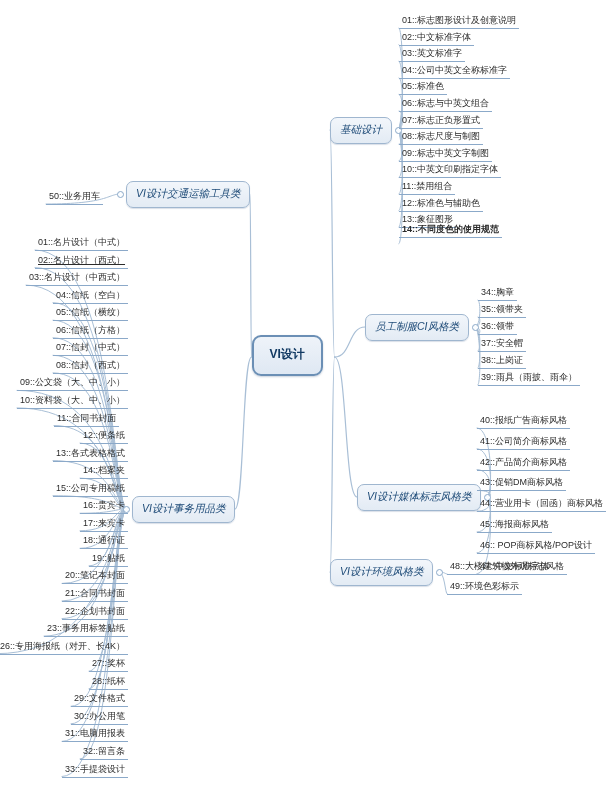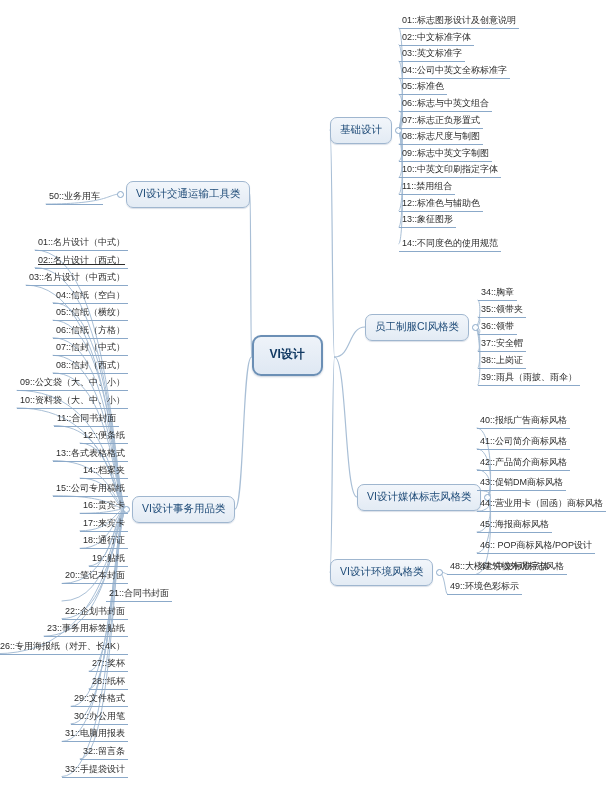--- a/index.html
+++ b/index.html
@@ -27,20 +27,21 @@
 
   .branch-node{
     border:1px solid #9fb6cf;
     border-radius:7px;
     background:linear-gradient(180deg,#f2f6fb 0%,#e3ebf4 100%);
     color:#1d4a77;
     font-size:10.5px;
     padding:5px 9px 6px 9px;
     text-align:center;
     box-shadow:0 1px 1px rgba(80,110,150,.22);
+    font-style:italic;
   }
 
   
   .leaf{
     position:absolute;
     font-size:9px;
     color:#2b2b2b;
     border-bottom:1.3px solid #8ba9c9;
     padding:0 3px 2px 3px;
     line-height:12px;
@@ -140,21 +141,21 @@
       <div class="leaf right" style="top: 63.8px; left: 399px;">04::公司中英文全称标准字</div>
       <div class="leaf right" style="top: 80.4px; left: 399px;">05::标准色</div>
       <div class="leaf right" style="top: 97px; left: 399px;">06::标志与中英文组合</div>
       <div class="leaf right" style="top: 113.6px; left: 399px;">07::标志正负形置式</div>
       <div class="leaf right" style="top: 130.2px; left: 399px;">08::标志尺度与制图</div>
       <div class="leaf right" style="top: 146.8px; left: 399px;">09::标志中英文字制图</div>
       <div class="leaf right" style="top: 163.4px; left: 399px;">10::中英文印刷指定字体</div>
       <div class="leaf right" style="top: 180px; left: 399px;">11::禁用组合</div>
       <div class="leaf right" style="top: 196.6px; left: 399px;">12::标准色与辅助色</div>
       <div class="leaf right" style="top: 213.2px; left: 399px;">13::象征图形</div>
-      <div class="leaf right" style="top: 237px; left: 399px;">14::不同度色的使用规范</div>
+      <div class="leaf right" style="top: 223px; left: 399px; font-weight: bold;">14::不同度色的使用规范</div>
       <div class="node branch-node" style="left: 365px; top: 313.5px;"><span>员工制服CI风格类</span></div>
       <div class="dot" style="left: 472px; top: 324px;"></div>
       <div class="leaf right" style="top: 286px; left: 478px;">34::胸章</div>
       <div class="leaf right" style="top: 303px; left: 478px;">35::领带夹</div>
       <div class="leaf right" style="top: 320px; left: 478px;">36::领带</div>
       <div class="leaf right" style="top: 337px; left: 478px;">37::安全帽</div>
       <div class="leaf right" style="top: 354px; left: 478px;">38::上岗证</div>
       <div class="leaf right" style="top: 371px; left: 478px;">39::雨具（雨披、雨伞）</div>
       <div class="node branch-node" style="left: 357px; top: 483.5px;"><span>VI设计媒体标志风格类</span></div>
       <div class="dot" style="left: 484px; top: 494px;"></div>
@@ -188,21 +189,21 @@
       <div class="leaf left" style="top: 411.5px; left: 54px;">11::合同书封面</div>
       <div class="leaf left" style="top: 429.05px; left: 80px;">12::便条纸</div>
       <div class="leaf left" style="top: 446.6px; left: 53px;">13::各式表格格式</div>
       <div class="leaf left" style="top: 464.15px; left: 80px;">14::档案夹</div>
       <div class="leaf left" style="top: 481.7px; left: 53px;">15::公司专用稿纸</div>
       <div class="leaf left" style="top: 499.25px; left: 80px;">16::贵宾卡</div>
       <div class="leaf left" style="top: 516.8px; left: 80px;">17::来宾卡</div>
       <div class="leaf left" style="top: 534.35px; left: 80px;">18::通行证</div>
       <div class="leaf left" style="top: 551.9px; left: 89px;">19::贴纸</div>
       <div class="leaf left" style="top: 569.45px; left: 62px;">20::笔记本封面</div>
-      <div class="leaf left" style="top: 587px; left: 62px; margin-left: 44px;">21::合同书封面</div>
+      <div class="leaf left" style="top: 587px; left: 62px;">21::合同书封面</div>
       <div class="leaf left" style="top: 604.55px; left: 62px;">22::企划书封面</div>
       <div class="leaf left" style="top: 622.1px; left: 44px;">23::事务用标签贴纸</div>
       <div class="leaf left" style="top: 639.65px; left: -3px;">26::专用海报纸（对开、长4K）</div>
       <div class="leaf left" style="top: 657.2px; left: 89px;">27::奖杯</div>
       <div class="leaf left" style="top: 674.75px; left: 89px;">28::纸杯</div>
       <div class="leaf left" style="top: 692.3px; left: 71px;">29::文件格式</div>
       <div class="leaf left" style="top: 709.85px; left: 71px;">30::办公用笔</div>
       <div class="leaf left" style="top: 727.4px; left: 62px;">31::电脑用报表</div>
       <div class="leaf left" style="top: 744.95px; left: 80px;">32::留言条</div>
       <div class="leaf left" style="top: 762.5px; left: 62px;">33::手提袋设计</div>

